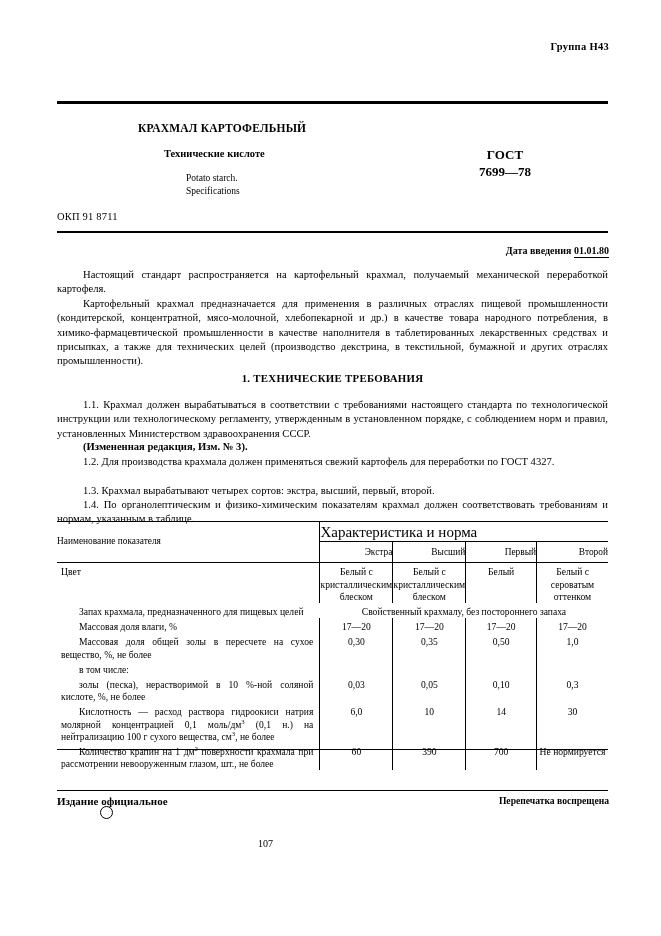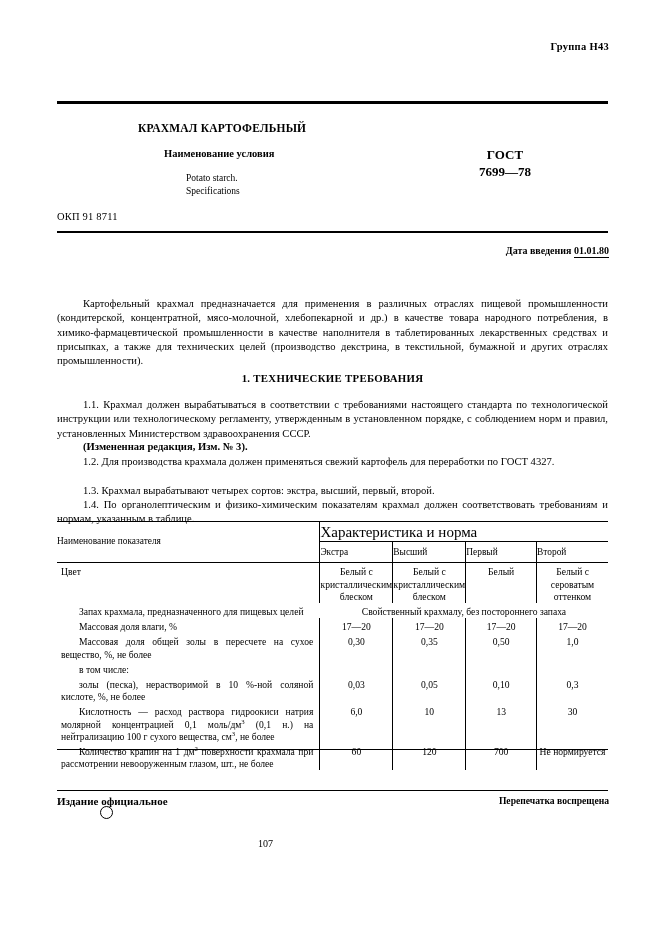--- a/index.html
+++ b/index.html
@@ -187,21 +187,21 @@
   }
   .th-char {
     text-align: left;
     font-size: 15px;
     padding-top: 4px !important;
     padding-bottom: 3px !important;
     border-left: 1.1px solid #000;
     border-bottom: 1.1px solid #000;
   }
   .th-grade {
-    text-align: left;
+    text-align: right;
     font-size: 9.4px;
     padding-top: 4px !important;
     padding-bottom: 4px !important;
     border-left: 1.1px solid #000;
   }
   .rule-row td {
     border-bottom: 1.8px solid #000;
     height: 0;
     font-size: 0;
     line-height: 0;
@@ -287,38 +287,41 @@
 </head>
 <body>
 
 <div class="page">
 
   <div class="group-label">Группа  Н43</div>
 
   <div class="rule-thick" style="top:101px"></div>
 
   <div class="title-main">КРАХМАЛ КАРТОФЕЛЬНЫЙ</div>
-  <div class="title-sub">Наименование условия</div>
+  <div class="title-sub">Технические кислоте</div>
   <div class="title-en">
     <div>Potato starch.</div>
     <div>Specifications</div>
   </div>
   <div class="gost-box">
     <div>ГОСТ</div>
     <div>7699—78</div>
   </div>
 
   <div class="okp">ОКП  91 8711</div>
   <div class="rule-thick" style="top:231px;height:2.2px"></div>
 
   <div class="date-intro">
     <span>Дата введения</span>
     <span class="date-val">01.01.80</span>
   </div>
 
+  <div class="body-text" id="para-scope">
+    <p>Настоящий стандарт распространяется на картофельный крахмал, получаемый механической переработкой картофеля.</p>
+  </div>
   <div class="body-text" id="para-purpose">
     <p>Картофельный крахмал предназначается для применения в различных отраслях пищевой промышленности (кондитерской, концентратной, мясо-молочной, хлебопекарной и др.) в качестве товара народного потребления, в химико-фармацевтической промышленности в качестве наполнителя в таблетированных лекарственных средствах и присыпках, а также для технических целей (производство декстрина, в текстильной, бумажной и других отраслях промышленности).</p>
   </div>
 
   <div class="section-head">1. ТЕХНИЧЕСКИЕ ТРЕБОВАНИЯ</div>
 
   <div class="body-text" id="clause-1-1">
     <p>1.1.  Крахмал должен вырабатываться в соответствии с требованиями настоящего стандарта по технологической инструкции или технологическому регламенту, утвержденным в установленном порядке, с соблюдением норм и правил, установленных Министерством здравоохранения СССР.</p>
   </div>
   <div class="body-text" id="clause-rev">
@@ -402,29 +405,29 @@
             <td class="col-grade cell-val valbot">0,05</td>
             <td class="col-grade cell-val valbot">0,10</td>
             <td class="col-grade cell-val valbot">0,3</td>
           </tr>
           <tr>
             <td class="col-name cell-name">
               <span class="ind">Кислотность — расход раствора гидроокиси натрия молярной концентрацией 0,1 моль/дм<sup>3</sup> (0,1 н.) на нейтрализацию 100 г сухого вещества, см<sup>3</sup>, не более</span>
             </td>
             <td class="col-grade cell-val valbot">6,0</td>
             <td class="col-grade cell-val valbot">10</td>
-            <td class="col-grade cell-val valbot">13</td>
+            <td class="col-grade cell-val valbot">14</td>
             <td class="col-grade cell-val valbot">30</td>
           </tr>
           <tr>
             <td class="col-name cell-name">
               <span class="ind">Количество крапин на 1 дм<sup>2</sup> поверхности крахмала при рассмотрении невооруженным глазом, шт., не более</span>
             </td>
             <td class="col-grade cell-val valbot">60</td>
-            <td class="col-grade cell-val valbot">120</td>
+            <td class="col-grade cell-val valbot">390</td>
             <td class="col-grade cell-val valbot">700</td>
             <td class="col-grade cell-val valbot">Не нормируется</td>
           </tr>
         </tbody>
     </table>
   </div>
 
   <div class="footer-rule"></div>
   <div class="footer-left">Издание официальное</div>
   <div class="copy-mark"></div>

